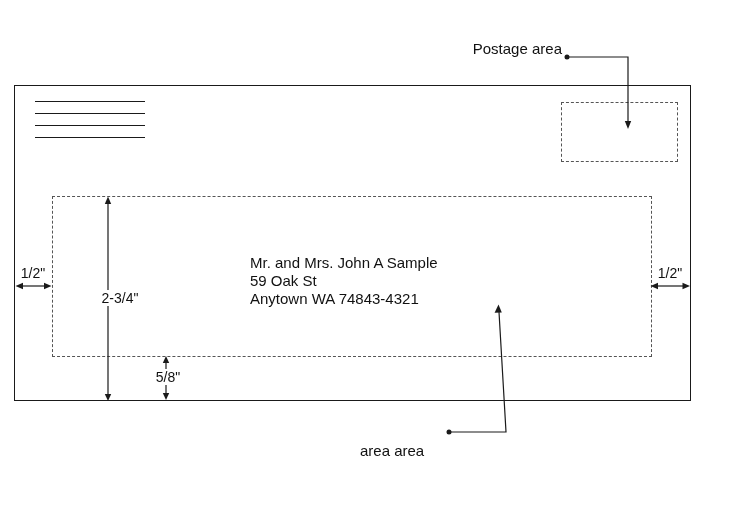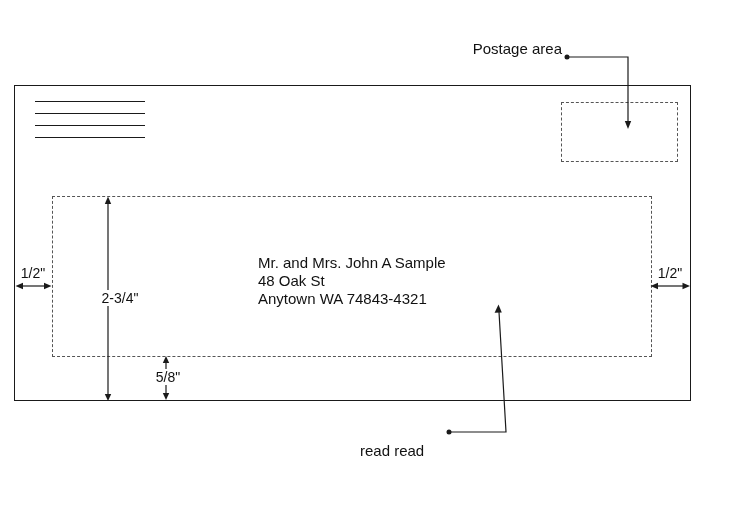--- a/index.html
+++ b/index.html
@@ -26,21 +26,20 @@
     position:absolute;
     border:1px dashed #555;
     background:transparent;
   }
   .postage-box{left:561px;top:102px;width:115px;height:58px;}
   .ocr-box{left:52px;top:196px;width:598px;height:159px;}
   .address{
     position:absolute;left:250px;top:254px;
     font-size:15px;line-height:18px;color:#111;
     white-space:nowrap;
-    margin-left:8px;
   }
   .label{
     position:absolute;
     font-size:15px;color:#111;
     white-space:nowrap;
   }
   .label.small{font-size:14px;}
   .label.center{text-align:center;}
   .label.onwhite{background:#fff;padding:0 2px;}
   .svg-overlay{
@@ -105,30 +104,30 @@
 
     <g>
       <circle cx="449" cy="432" r="2.5"></circle>
       <polyline points="449,432 506,432 499,312"></polyline>
       <polygon points="498.5,304.5 494.6,312.8 501.8,312.4"></polygon>
     </g>
   </svg>
 
   <div class="address">
     <div>Mr. and Mrs. John A Sample</div>
-    <div>48 Oak St</div>
+    <div>59 Oak St</div>
     <div>Anytown WA 74843-4321</div>
   </div>
 
   <div class="label" style="left:450px;top:40px;width:112px;text-align:right;">Postage area</div>
 
   <div class="label small center" style="left:15px;top:265px;width:36px;">1/2"</div>
 
   <div class="label small center" style="left:650px;top:265px;width:40px;">1/2"</div>
 
   <div class="label small center onwhite" style="left:92px;top:290px;width:52px;">2-3/4"</div>
 
   <div class="label small center onwhite" style="left:146px;top:369px;width:40px;">5/8"</div>
 
 
-  <div class="label" style="left:360px;top:442px;">read read</div>
+  <div class="label" style="left:360px;top:442px;">area area</div>
 
 </div>
 
 </body></html>

